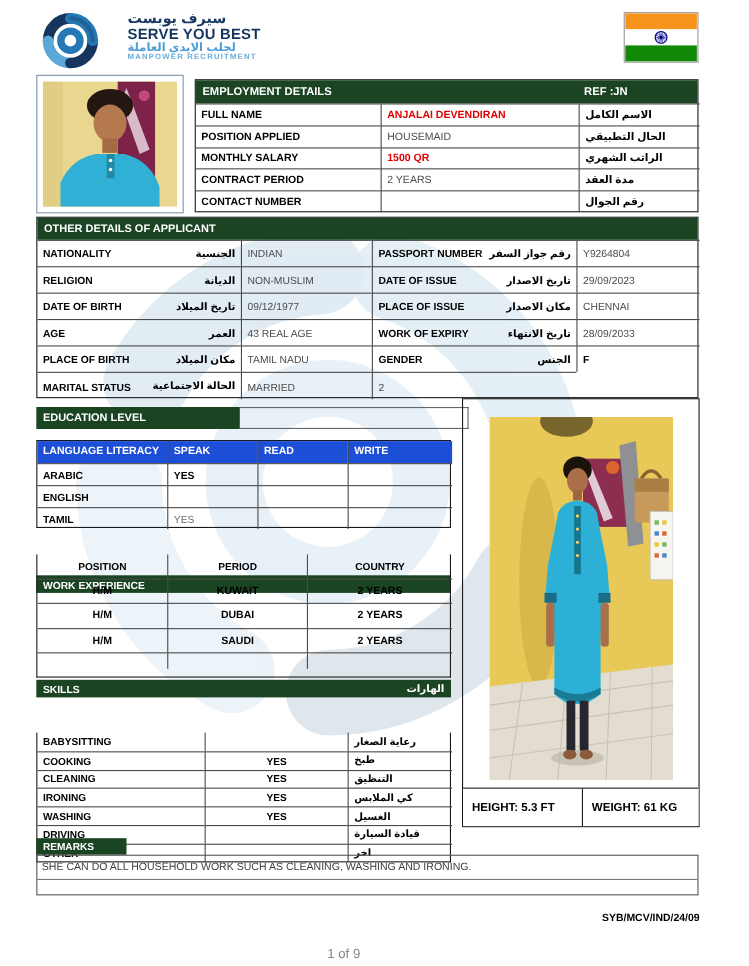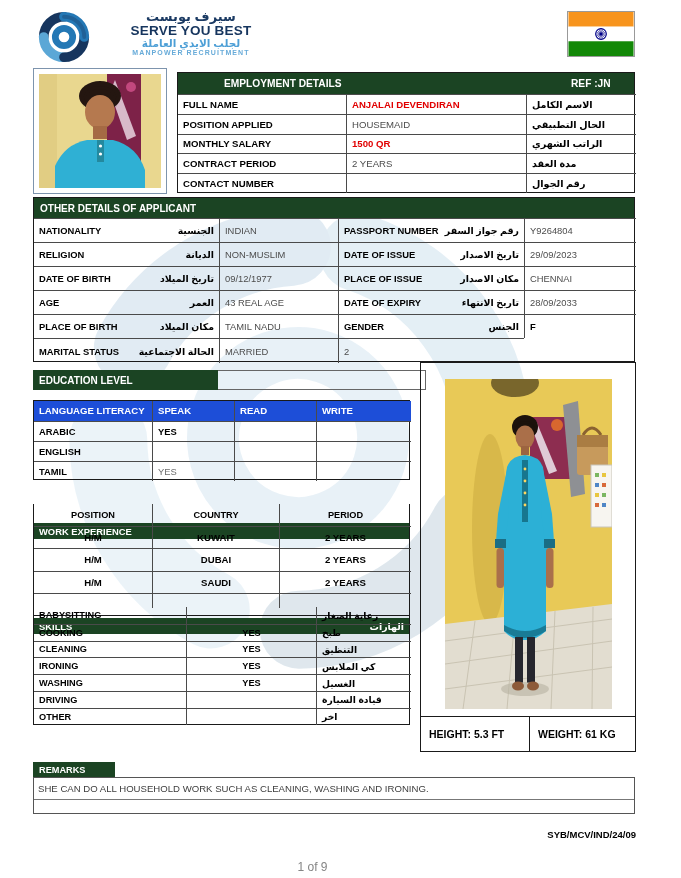--- a/index.html
+++ b/index.html
@@ -5,42 +5,42 @@
   html,body{margin:0;padding:0;background:#fff;}
   .page{
     position:relative;width:681px;height:878px;background:#ffffff;overflow:hidden;
     font-family:"Liberation Sans","DejaVu Sans",sans-serif;color:#000;
   }
   .abs{position:absolute;box-sizing:border-box;}
   
   .wm{position:absolute;left:28px;top:168px;z-index:0;}
   
   .logo-knot{left:33px;top:9px;}
-  .logo-text{left:116px;top:10px;width:150px;text-align:center;line-height:1.05;}
+  .logo-text{left:116px;top:10px;width:150px;text-align:left;line-height:1.05;}
   .logo-ar{font-size:13px;font-weight:700;color:#1b3a63;letter-spacing:1px;}
   .logo-en{font-size:13.5px;font-weight:700;color:#16355e;letter-spacing:.2px;}
   .logo-ar2{font-size:10.5px;font-weight:700;color:#4d9fd6;}
   .logo-tag{font-size:7px;font-weight:700;color:#67abd9;letter-spacing:1.1px;}
   .flag{left:567px;top:11px;border:1px solid #999;}
   
   .greenbar{background:#1b4423;color:#fff;font-weight:700;display:flex;align-items:center;padding:0 6px;}
   .tbl{border:1.5px solid #1a1a1a;background:transparent;z-index:1;}
   .grid{display:grid;}
   .cell{display:flex;align-items:center;padding:0 5px;border-left:1px solid #4a4a4a;border-top:1px solid #4a4a4a;overflow:hidden;white-space:nowrap;box-sizing:border-box;}
   .lbl{font-weight:700;color:#000;}
   .val{color:#4c4c4c;}
   .red{color:#e10000;font-weight:700;}
   .bold{font-weight:700;color:#000;}
   .ar{direction:rtl;font-weight:700;color:#000;}
   .cell.arc{justify-content:flex-end;direction:rtl;font-weight:700;}
   .cell.c{justify-content:center;}
   .split{justify-content:space-between;}
   
   #emp{left:177px;top:72px;width:458px;height:121px;font-size:9.6px;}
-  #emp .hdr{display:grid;grid-template-columns:347px 1fr;height:21px;background:#1b4423;color:#fff;font-weight:700;font-size:10.2px;align-items:center;padding-left:40px;}
+  #emp .hdr{display:grid;grid-template-columns:347px 1fr;height:21px;background:#1b4423;color:#fff;font-weight:700;font-size:10.2px;align-items:center;}
   #emp .hdr div{padding:0 6px;}
   #emp .body{grid-template-columns:168px 180px 110px;grid-auto-rows:19.8px;}
   #emp .body .cell:nth-child(3n+1){border-left:none;}
   #emp .body .cell:nth-child(-n+3){border-top:1px solid #4a4a4a;}
   
   #other{left:33px;top:197px;width:602px;height:165px;font-size:9.4px;}
   #other .hdr{height:20px;font-size:10px;}
   #other .body{grid-template-columns:185px 119px 186px 112px;grid-auto-rows:24.1px;}
   #other .body .cell:nth-child(4n+1){border-left:none;}
   
@@ -57,21 +57,21 @@
   #workbar{left:33px;top:488px;width:377px;height:16px;font-size:9.4px;z-index:1;margin-top:35px;}
   #work{left:33px;top:504px;width:377px;height:112px;font-size:9.6px;border-top:none;}
   #work .body{grid-template-columns:118px 127px 132px;grid-auto-rows:22.2px;}
   #work .body .cell:nth-child(3n+1){border-left:none;}
   #work .body .cell:nth-child(-n+3){border-top:none;}
   #work .cell{justify-content:center;font-weight:700;}
   #work .body .cell:nth-child(-n+3){font-size:9.2px;}
   #work .body .cell:nth-child(n+13){height:15px;}
   
   #skillbar{left:33px;top:618px;width:377px;height:16px;font-size:9.4px;justify-content:space-between;z-index:1;}
-  #skills{left:33px;top:607px;width:377px;height:118px;font-size:9.2px;border-top:none;}
+  #skills{left:33px;top:666px;width:377px;height:118px;font-size:9.2px;border-top:none;}
   #skills .body{grid-template-columns:152px 130px 95px;grid-auto-rows:16.8px;}
   #skills .body .cell:nth-child(3n+1){border-left:none;}
   #skills .body .cell:nth-child(-n+3){border-top:none;}
   
   #portrait{left:33px;top:68px;width:134px;height:126px;background:#fff;border:1px solid #7d94ad;padding:5px;z-index:1;}
   #photobox{left:420px;top:362px;width:216px;height:390px;border:1.5px solid #1a1a1a;z-index:1;text-align:center;}
   #photobox .img{position:absolute;left:24px;top:16px;}
   #photobox .hw{position:absolute;left:0;right:0;bottom:0;height:34px;border-top:1.5px solid #1a1a1a;display:grid;grid-template-columns:108px 1fr;background:#fff;}
   #photobox .hw div{display:flex;align-items:center;padding:0 8px;font-weight:700;font-size:10.5px;}
   #photobox .hw div:last-child{border-left:1.5px solid #1a1a1a;}
@@ -203,21 +203,21 @@
           <span class="lbl">PLACE OF ISSUE</span>
           <span class="ar">مكان الاصدار</span>
         </div>
       <div class="cell val">CHENNAI</div>
       <div class="cell split">
           <span class="lbl">AGE</span>
           <span class="ar">العمر</span>
         </div>
       <div class="cell val">43 REAL AGE</div>
       <div class="cell split">
-          <span class="lbl">DATE OF EXPIRY</span>
+          <span class="lbl">WORK OF EXPIRY</span>
           <span class="ar">تاريخ الانتهاء</span>
         </div>
       <div class="cell val">28/09/2033</div>
       <div class="cell split">
           <span class="lbl">PLACE OF BIRTH</span>
           <span class="ar">مكان الميلاد</span>
         </div>
       <div class="cell val">TAMIL NADU</div>
       <div class="cell split">
           <span class="lbl">GENDER</span>
@@ -256,22 +256,22 @@
       <div class="cell dim">YES</div>
       <div class="cell"></div>
       <div class="cell"></div>
     </div>
   </div>
 
   <div class="abs greenbar" id="workbar">WORK EXPERIENCE</div>
   <div class="abs tbl" id="work">
     <div class="grid body">
       <div class="cell">POSITION</div>
+      <div class="cell">PERIOD</div>
       <div class="cell">COUNTRY</div>
-      <div class="cell">PERIOD</div>
       <div class="cell">H/M</div>
       <div class="cell">KUWAIT</div>
       <div class="cell">2 YEARS</div>
       <div class="cell">H/M</div>
       <div class="cell">DUBAI</div>
       <div class="cell">2 YEARS</div>
       <div class="cell">H/M</div>
       <div class="cell">SAUDI</div>
       <div class="cell">2 YEARS</div>
       <div class="cell"></div>

